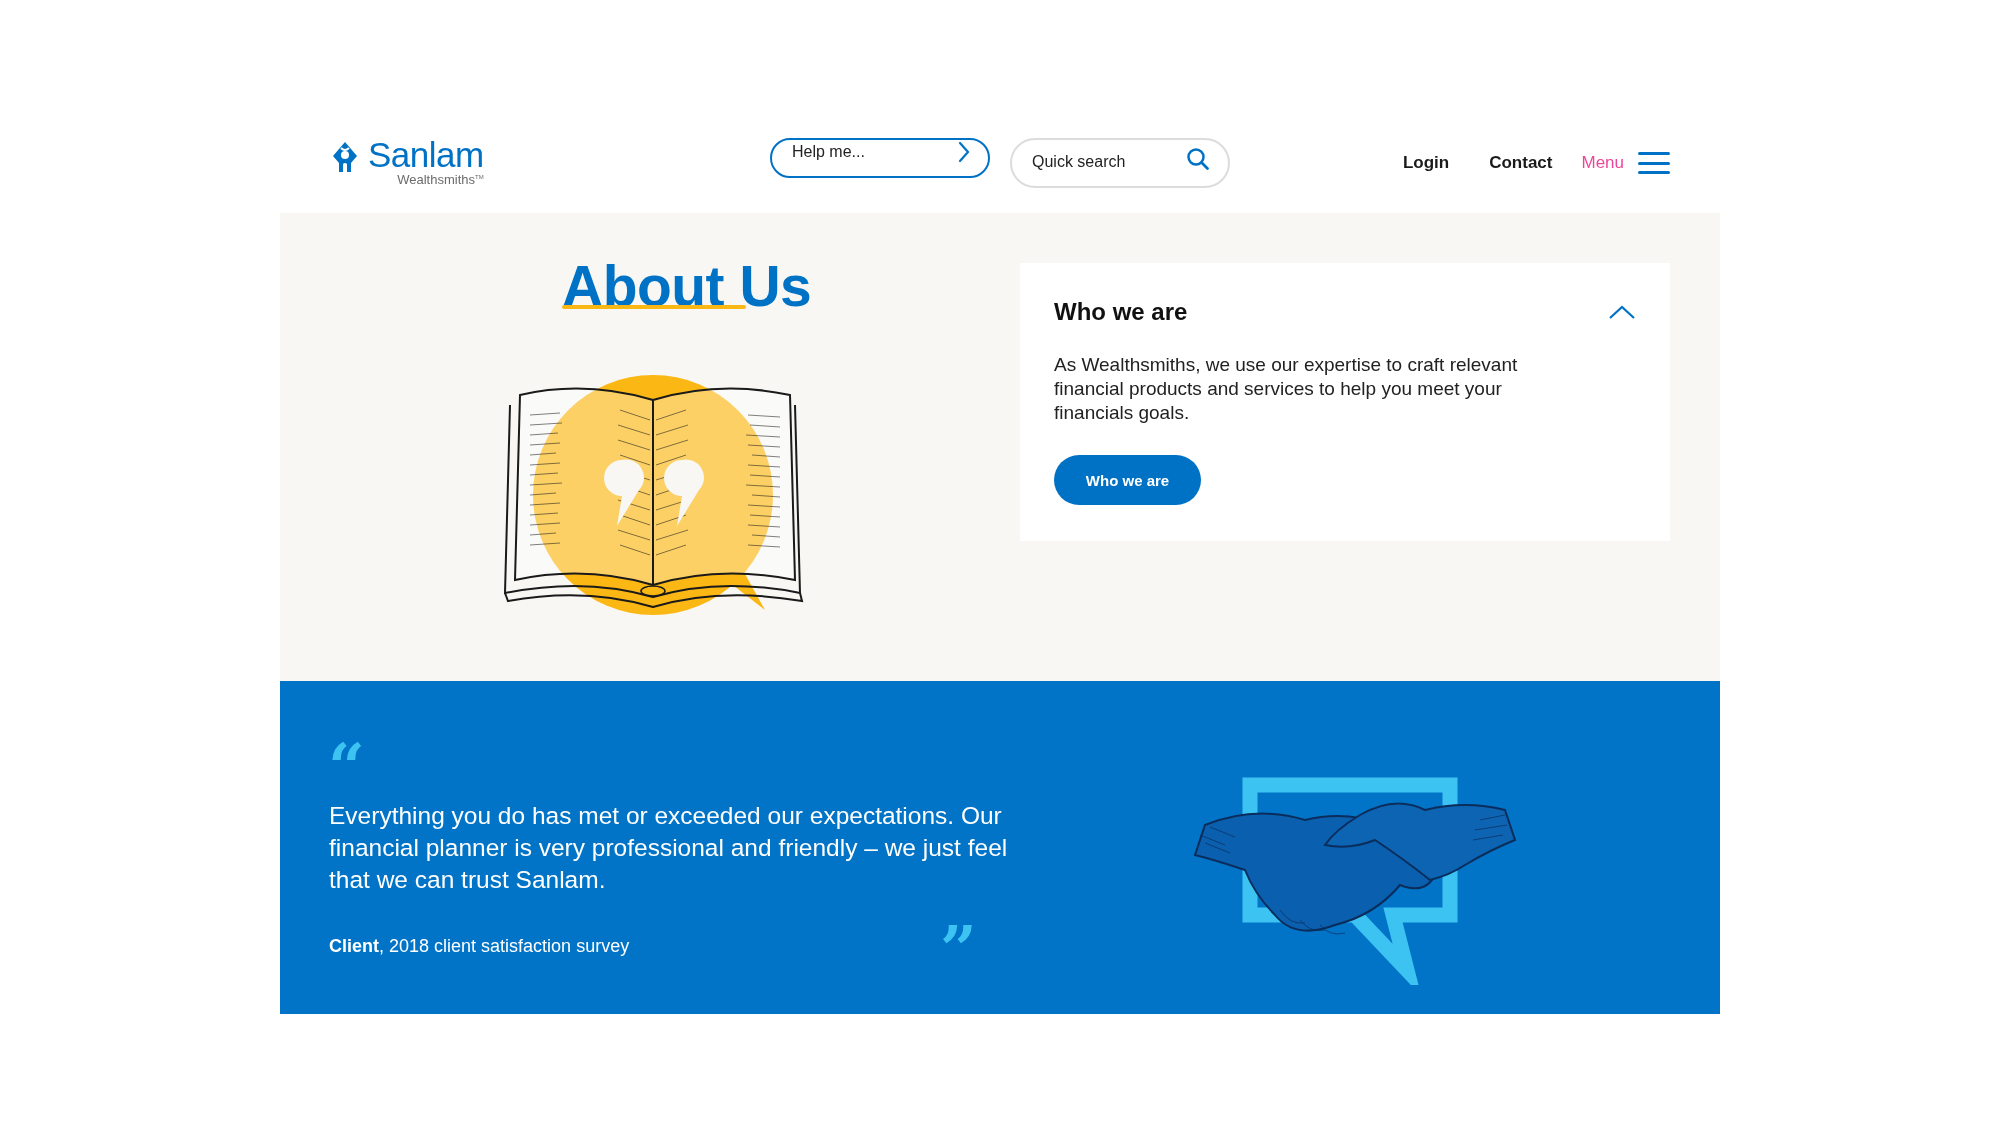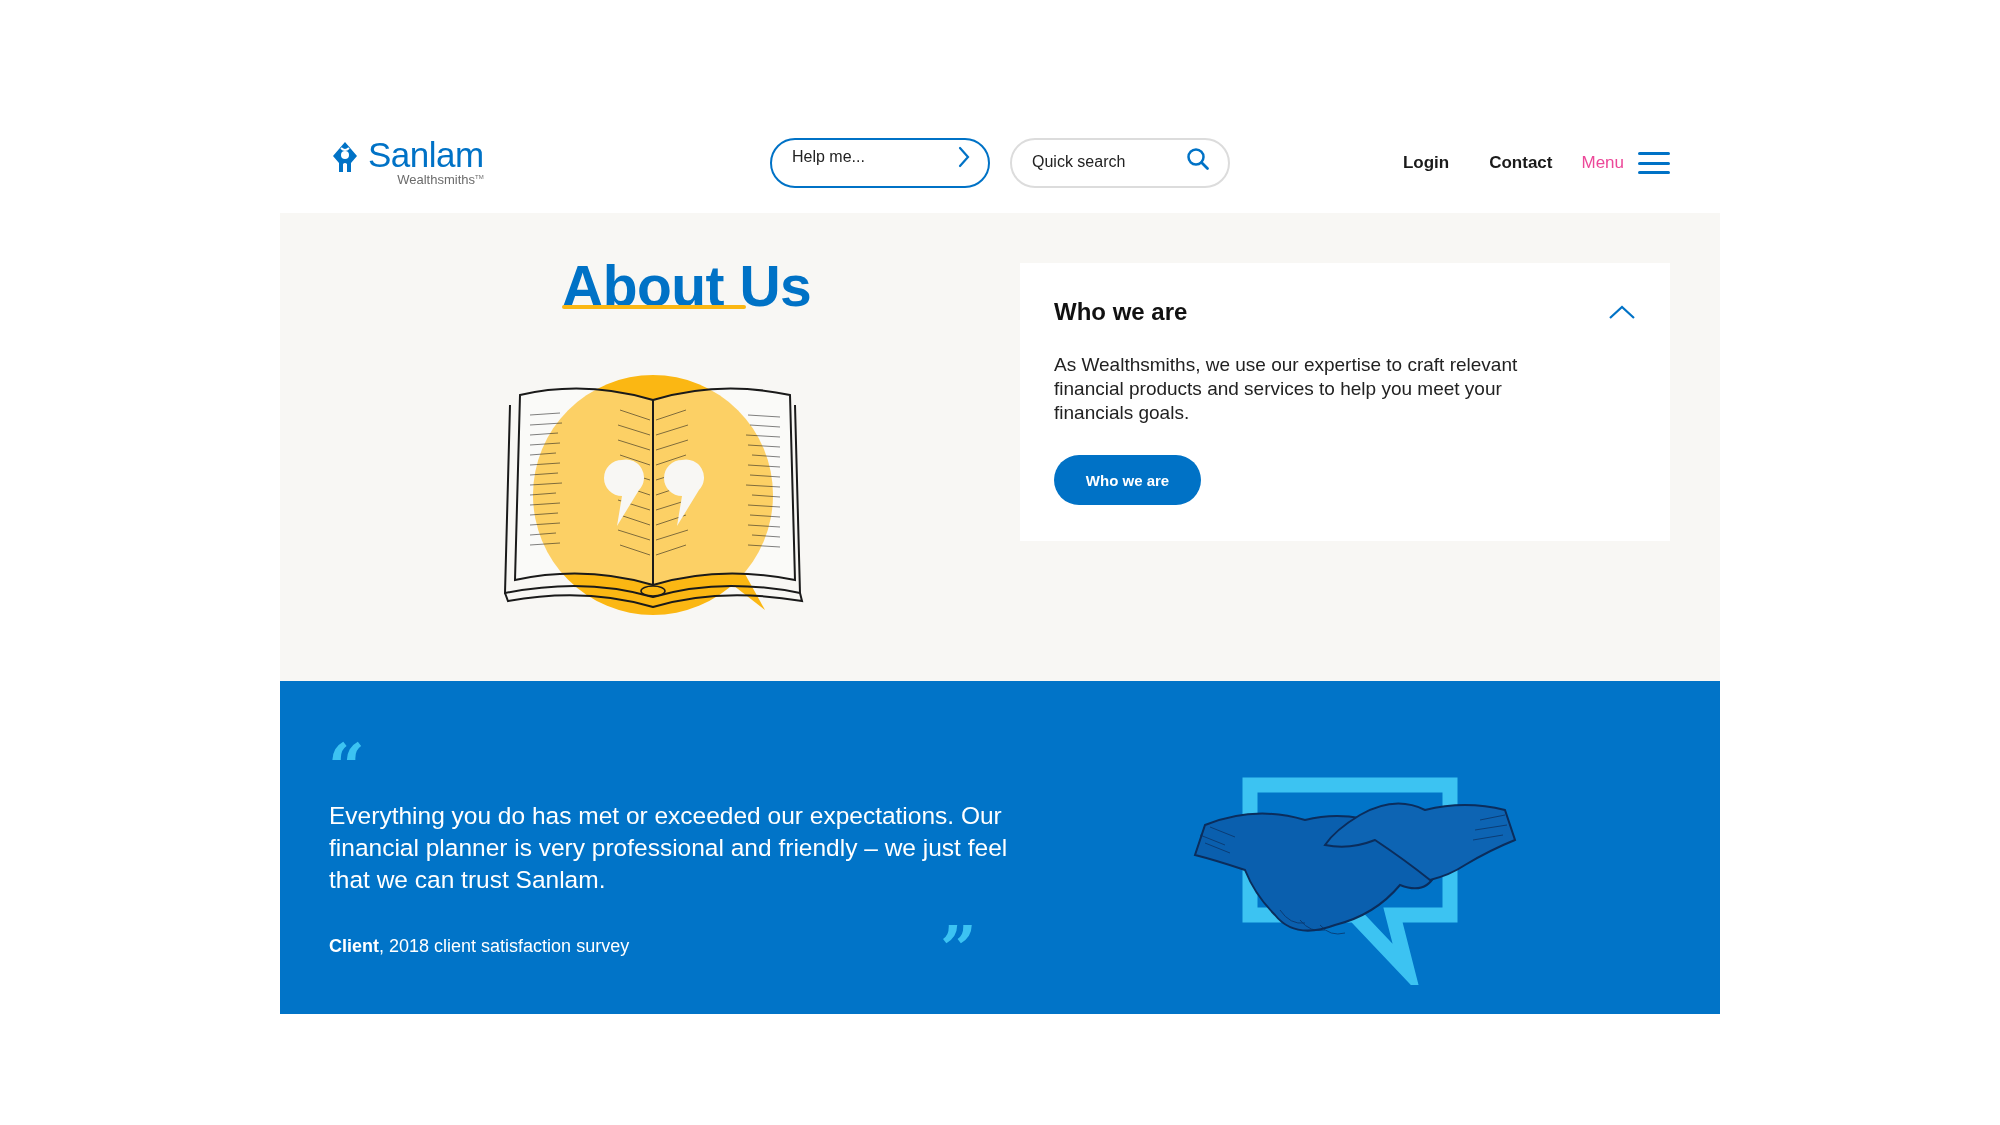--- a/index.html
+++ b/index.html
@@ -7,21 +7,21 @@
   body { font-family: "Liberation Sans", "DejaVu Sans", sans-serif; color: #1a1a1a; position: relative; }
 
   
   .logo { position: absolute; left: 330px; top: 138px; display: flex; align-items: flex-start; }
   .logo-mark { width: 30px; height: 34px; margin-top: 2px; }
   .logo-text { margin-left: 8px; display: flex; flex-direction: column; }
   .logo-name { font-size: 35px; font-weight: 400; color: #0072c6; letter-spacing: -0.5px; line-height: 34px; }
   .logo-sub { font-size: 13px; color: #6b6b6b; align-self: flex-end; margin-top: -2px; line-height: 14px; }
   .logo-sub sup { font-size: 6px; }
 
-  .help-pill { position: absolute; left: 770px; top: 138px; width: 220px; height: 50px; border: 2px solid #0072c6; border-radius: 25px; display: flex; align-items: center; justify-content: space-between; padding: 0 18px 12px 20px; background: #fff; cursor: pointer; }
+  .help-pill { position: absolute; left: 770px; top: 138px; width: 220px; height: 40px; border: 2px solid #0072c6; border-radius: 25px; display: flex; align-items: center; justify-content: space-between; padding: 0 18px 12px 20px; background: #fff; cursor: pointer; }
   .help-pill span.label { font-size: 16px; color: #222; }
   .search-pill { position: absolute; left: 1010px; top: 138px; width: 220px; height: 50px; border: 2px solid #dcdcdc; border-radius: 25px; display: flex; align-items: flex-end; justify-content: space-between; padding: 0 18px 15px 20px; background: #fff; }
   .search-pill input { border: none; outline: none; font-size: 16px; color: #222; background: transparent; width: 140px; font-family: "Liberation Sans", sans-serif; }
   .search-pill input::placeholder { color: #222; }
 
   .topnav { position: absolute; right: 330px; top: 148px; display: flex; align-items: center; height: 30px; }
   .topnav a { font-size: 17px; font-weight: 700; color: #1a1a1a; text-decoration: none; margin-left: 40px; }
   .topnav a:first-child { margin-left: 0; }
   .menu-btn { display: flex; align-items: center; margin-left: 29px; cursor: pointer; }
   .menu-btn span.label { font-size: 17px; font-weight: 400; color: #ec4899; }

